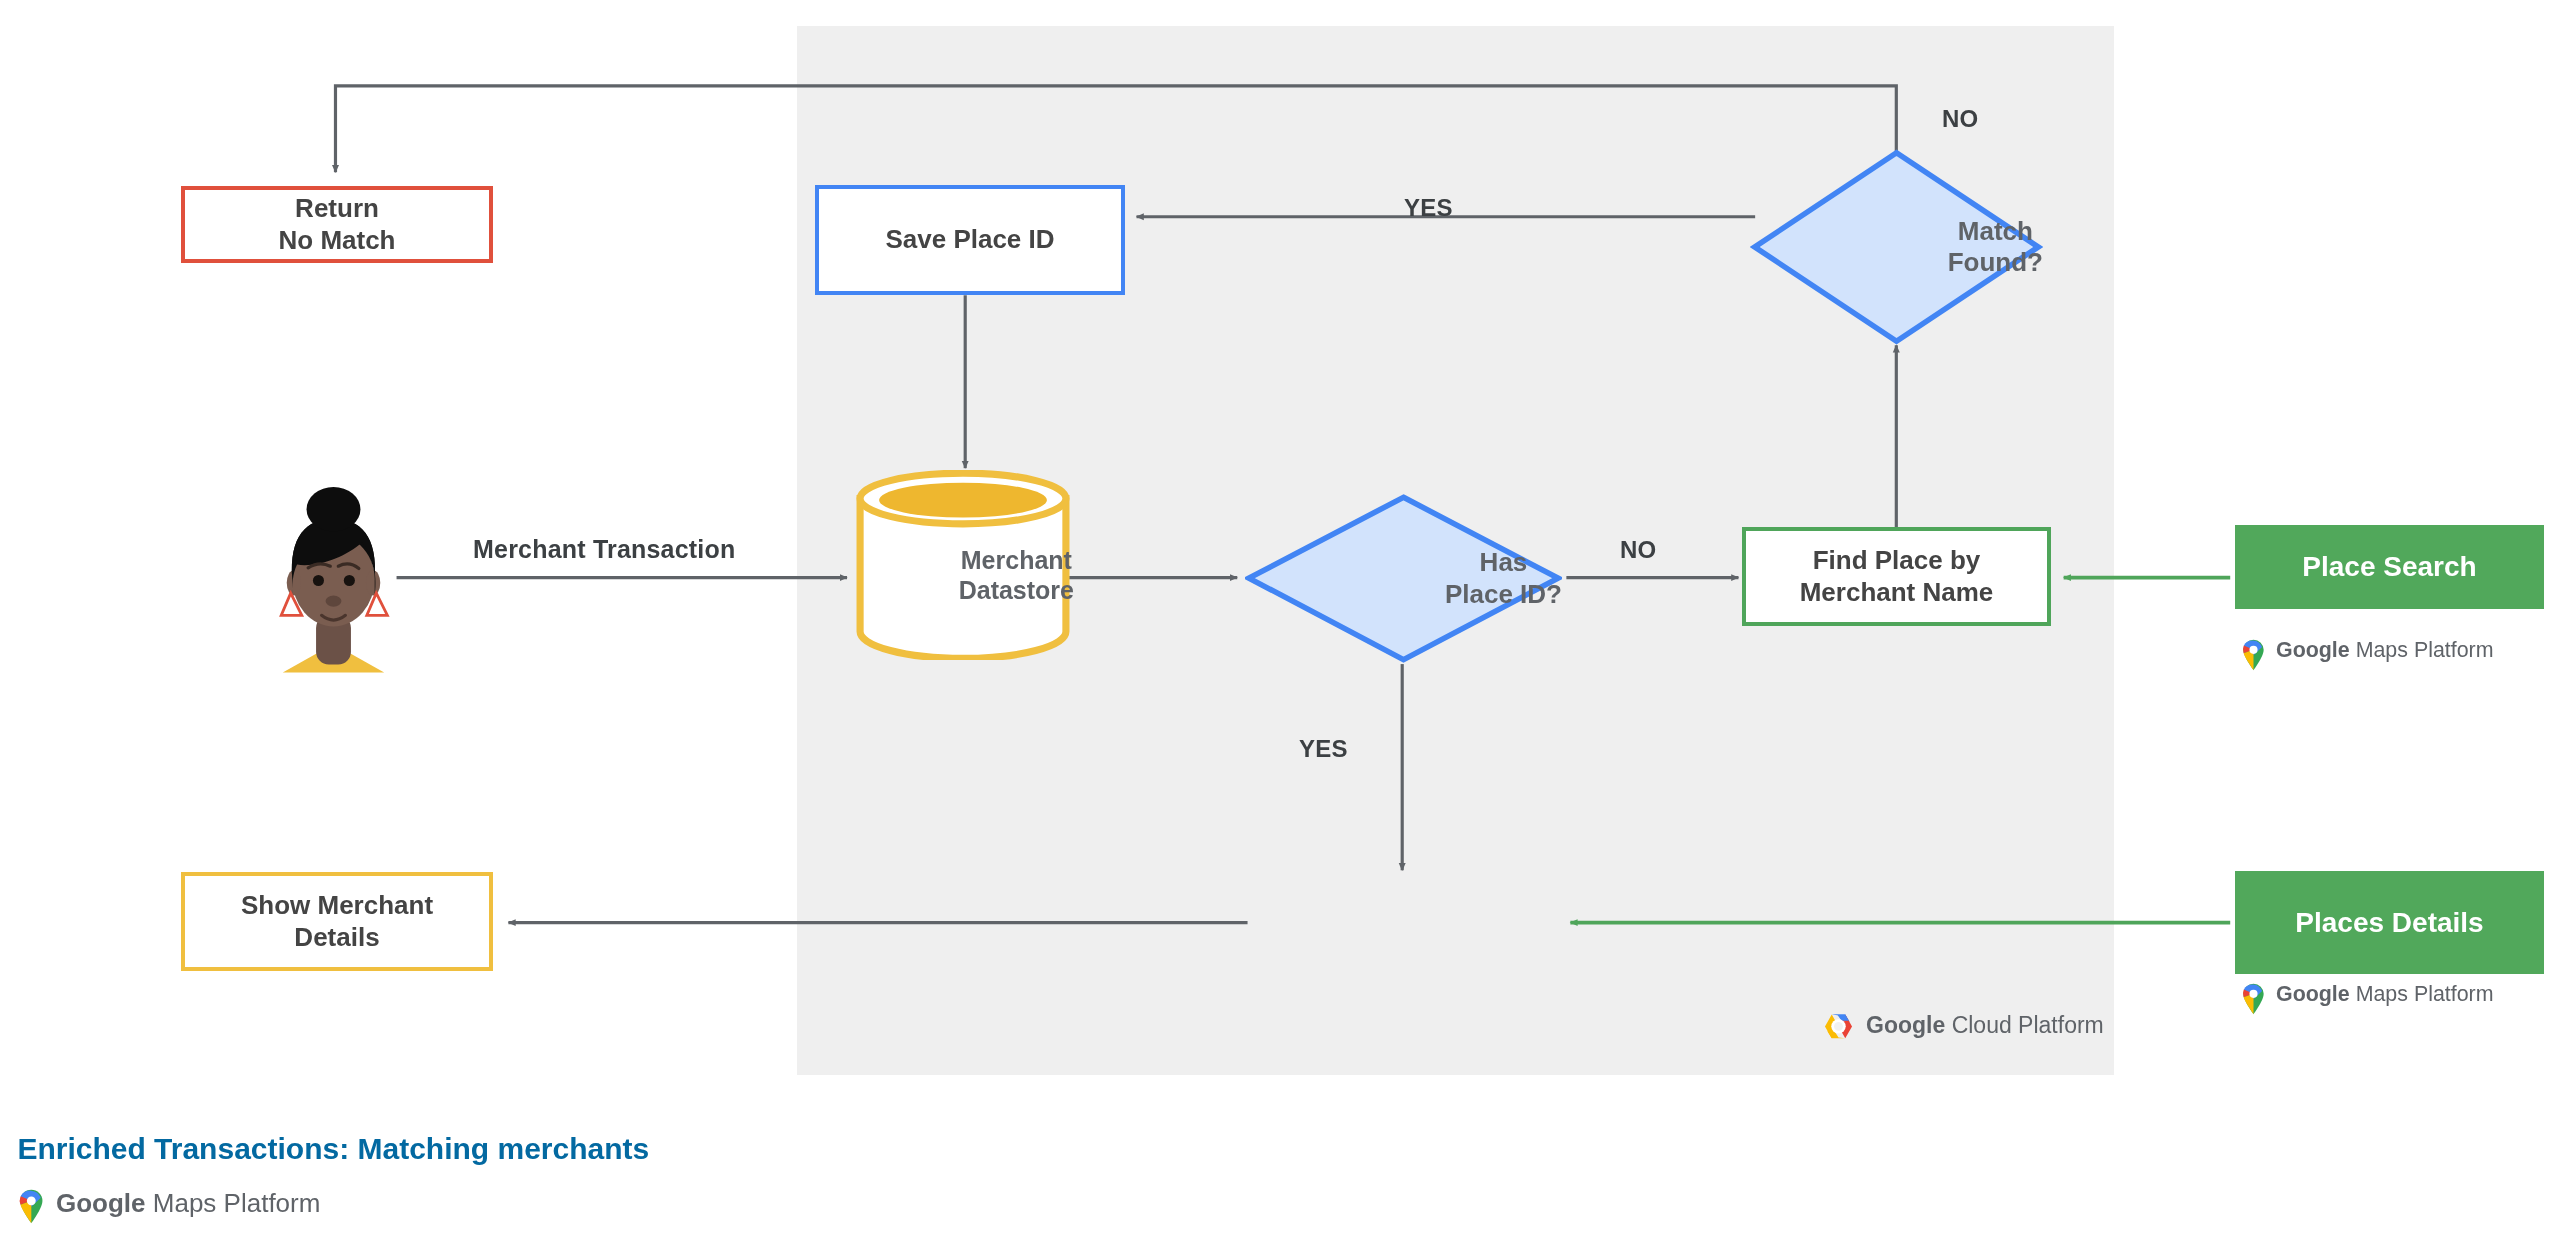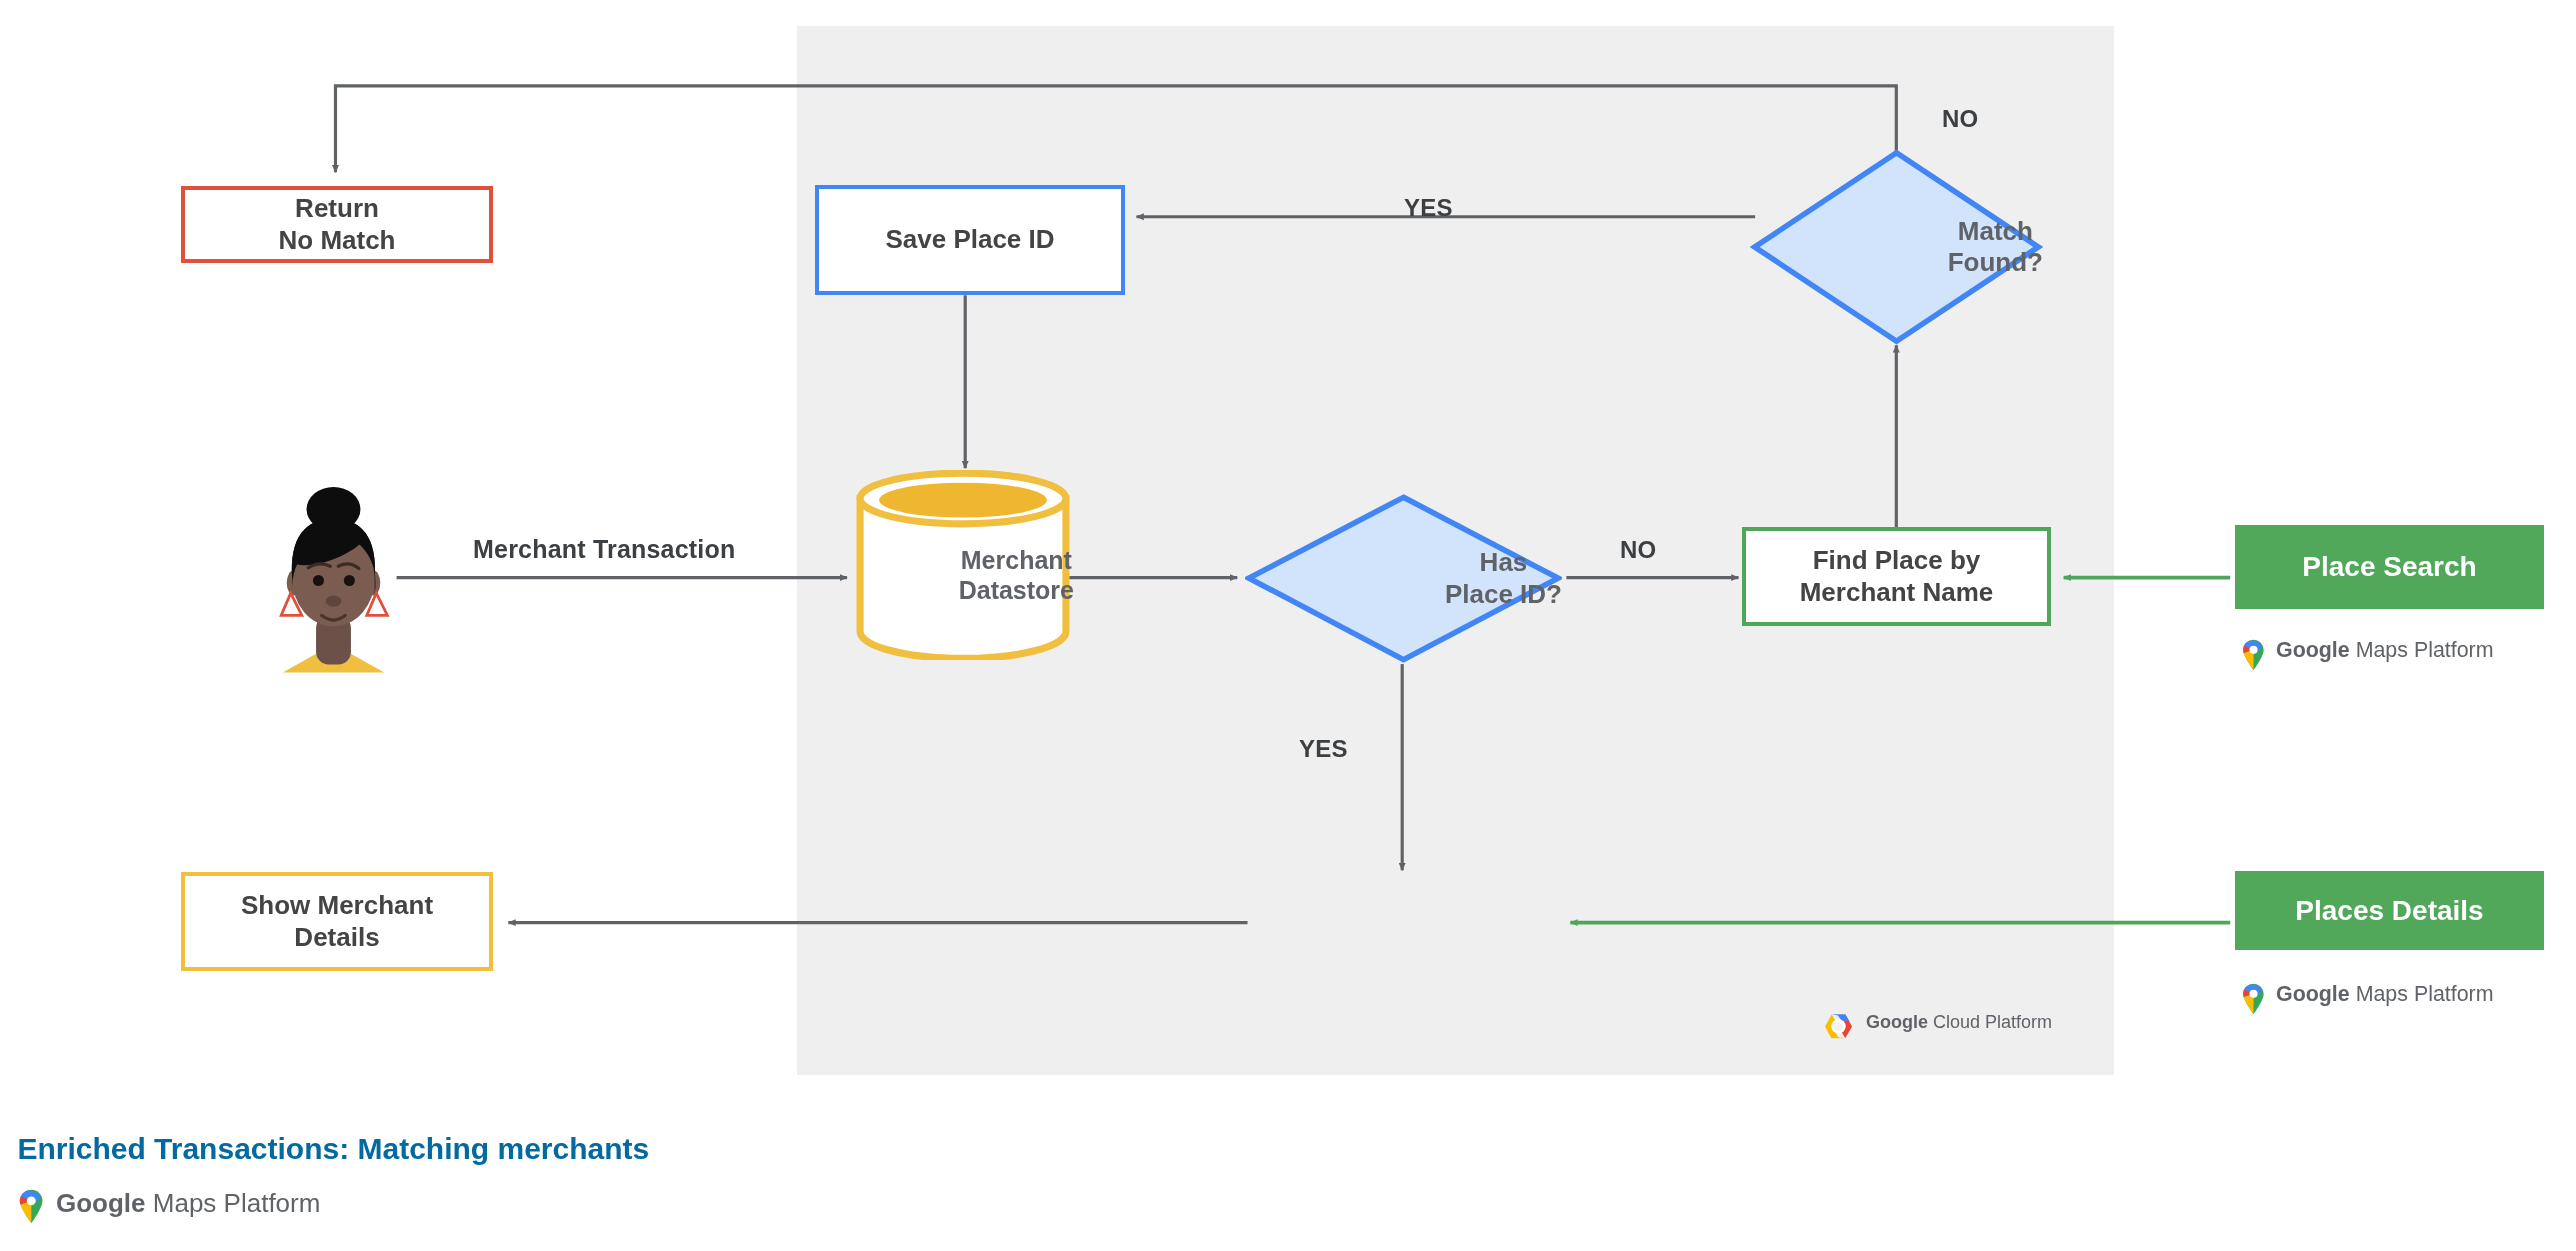--- a/index.html
+++ b/index.html
@@ -200,21 +200,21 @@
       <path d="M3.4,19.5 C5.2,26 16,41 16,41 L16,15 Z" fill="#fbbc04"></path>
       <circle cx="16" cy="15" r="5.2" fill="#ffffff"></circle>
     </svg>
     <span class="logo-text" style="font-size:21.4px;">
       <b>Google</b>
       <span>Maps Platform</span>
     </span>
   </div>
 
 
-  <div class="node filled" style="left:2235px; top:871px; width:309px; height:79px; background:#51a85b; font-size:28px;">
+  <div class="node filled" style="left:2235px; top:871px; width:309px; height:103px; background:#51a85b; font-size:28px;">
     <span>Places Details</span>
   </div>
 
   <div class="logo-row" style="left:2241px; top:982px;">
     <svg width="25" height="33" viewBox="0 0 32 42">
       <path d="M16,41 C16,41 3,24 3,15 A13,13 0 0 1 29,15 C29,24 16,41 16,41 Z" fill="#34a853"></path>
       <path d="M3.6,9.5 A13,13 0 0 1 27,11.5 L16,22 Z" fill="#4285f4"></path>
       <path d="M3.6,9.5 A13,13 0 0 0 3.4,19.5 L16,15 Z" fill="#ea4335"></path>
       <path d="M3.4,19.5 C5.2,26 16,41 16,41 L16,15 Z" fill="#fbbc04"></path>
       <circle cx="16" cy="15" r="5.2" fill="#ffffff"></circle>
@@ -245,21 +245,21 @@
   <div class="logo-row" style="left:1821px; top:1012px;">
     <svg width="35" height="32" viewBox="0 0 44 40">
       <path d="M13.5,3 L30.5,3 L36,12 L27,12 L22,4 Z" fill="#4285f4"></path>
       <path d="M30.5,3 L39,18 L30.5,33 L26,25 L31,18 L26,10 Z" fill="#ea4335"></path>
       <path d="M30.5,33 L13.5,33 L8,24 L17,24 L22,32 Z" fill="#fbbc04"></path>
       <path d="M13.5,33 L5,18 L13.5,3 L18,11 L13,18 L18,26 Z" fill="#fbbc04"></path>
       <path d="M13.5,3 L30.5,3 L35,11 L26,11 L21,4 Z" fill="#4285f4"></path>
       <circle cx="22" cy="18" r="9" fill="#ffffff"></circle>
       <circle cx="22" cy="18" r="5.6" fill="#f1f1f1"></circle>
     </svg>
-    <span class="logo-text" style="font-size:18px;">
+    <span class="logo-text" style="font-size:23px;">
       <b>Google</b>
       <span>Cloud Platform</span>
     </span>
   </div>
 
   <div class="caption" style="left:17.4px; top:1132px; font-size:30px;">Enriched Transactions: Matching merchants</div>
 
   <div class="logo-row" style="left:17.4px; top:1188px;">
     <svg width="28.6" height="36" viewBox="0 0 32 42">
       <path d="M16,41 C16,41 3,24 3,15 A13,13 0 0 1 29,15 C29,24 16,41 16,41 Z" fill="#34a853"></path>

